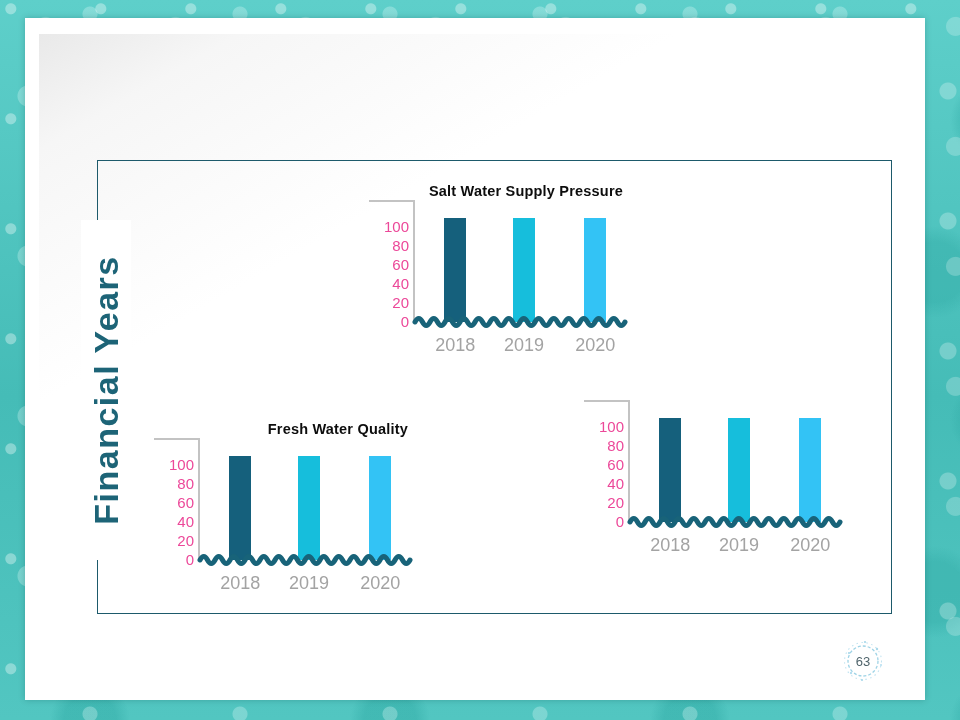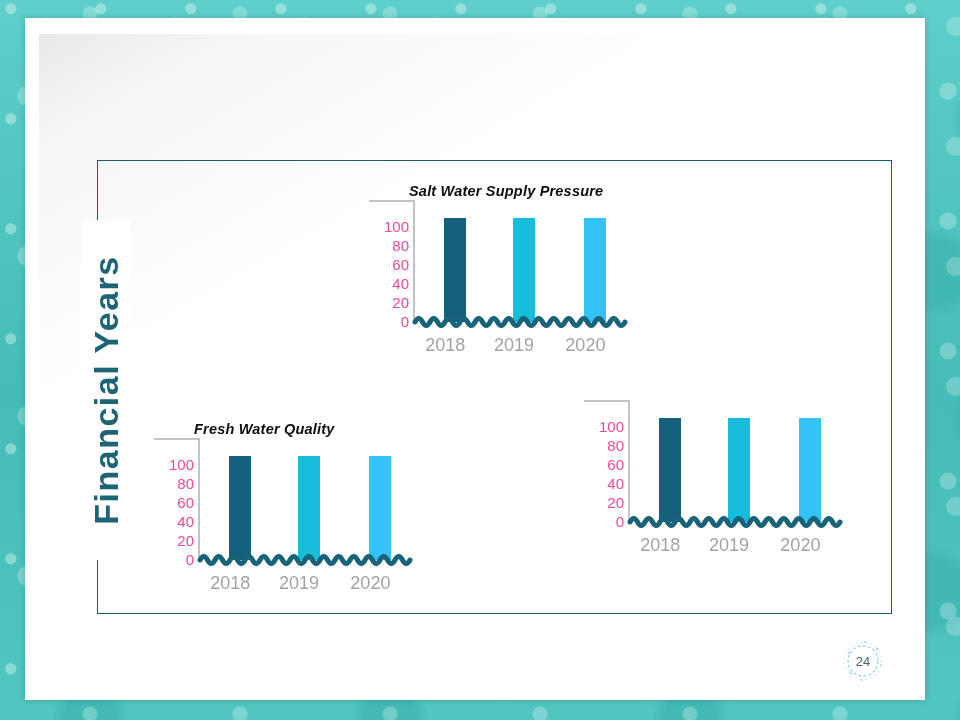--- a/index.html
+++ b/index.html
@@ -37,34 +37,34 @@
     border:1.5px solid #1d5a6b;background:transparent;
   }
   .side-label{
     position:absolute;left:-89px;top:347px;width:340px;height:50px;
     transform:rotate(-90deg);background:#ffffff;z-index:5;
     display:flex;align-items:center;justify-content:center;
     font-size:34px;font-weight:700;letter-spacing:1.5px;color:#1d6477;
   }
   .chart{position:absolute;width:254px;height:178px;z-index:3;}
   .chart-title{
-    position:absolute;left:32px;top:0;width:224px;text-align:left;
-    font-size:14.5px;font-weight:700;color:#0d0d0d;letter-spacing:.2px;white-space:nowrap;font-style:italic;
+    position:absolute;left:22px;top:0;width:224px;text-align:right;
+    font-size:14.5px;font-weight:700;color:#0d0d0d;letter-spacing:.2px;white-space:nowrap;
   }
   .plot{position:absolute;left:38px;top:0;width:216px;height:178px;}
   .yaxis-line{position:absolute;left:-2px;top:17px;width:1.5px;height:123px;background:#c3c3c3;}
   .yaxis-cap{position:absolute;left:-46px;top:17px;width:44px;height:1.5px;background:#c3c3c3;}
   .ytick{
     position:absolute;left:0;width:32px;text-align:right;
     font-size:15px;line-height:18px;color:#ec4899;
   }
   .bar{position:absolute;width:22px;}
   .wave{position:absolute;left:0;top:132px;width:216px;height:14px;overflow:visible;}
   .xlabel{
-    position:absolute;top:152px;width:60px;text-align:left;
+    position:absolute;top:152px;width:60px;text-align:center;
     font-size:18px;color:#a3a3a3;
   }
   .footer-note{
     position:absolute;left:0;right:0;top:650px;text-align:center;
     font-size:9.5px;color:#c9c9c9;letter-spacing:.4px;word-spacing:2px;
   }
   .page-bubble{position:absolute;left:816px;top:621px;width:44px;height:44px;z-index:6;}
   .page-bubble .num{
     position:absolute;left:0;top:0;width:44px;height:44px;
     display:flex;align-items:center;justify-content:center;
@@ -155,15 +155,15 @@
     <svg width="44" height="44" viewBox="0 0 44 44">
       <circle cx="22" cy="22" r="15" fill="none" stroke="#9ed3e6" stroke-width="1.3" stroke-dasharray="3 2"></circle>
       <circle cx="22" cy="22" r="18.5" fill="none" stroke="#c2e4f1" stroke-width="1.1" stroke-dasharray="1.5 3.5"></circle>
       <circle cx="8" cy="14" r="1.1" fill="#a8d8ea"></circle>
         <circle cx="36" cy="10" r="1.2" fill="#a8d8ea"></circle>
       <circle cx="40" cy="26" r="1.0" fill="#b5def0"></circle>
         <circle cx="10" cy="34" r="1.2" fill="#b5def0"></circle>
       <circle cx="24" cy="3" r="1.1" fill="#a8d8ea"></circle>
         <circle cx="21" cy="41" r="1.1" fill="#a8d8ea"></circle>
     </svg>
-    <div class="num">24</div>
+    <div class="num">63</div>
   </div>
 </div>
 
 </body></html>

